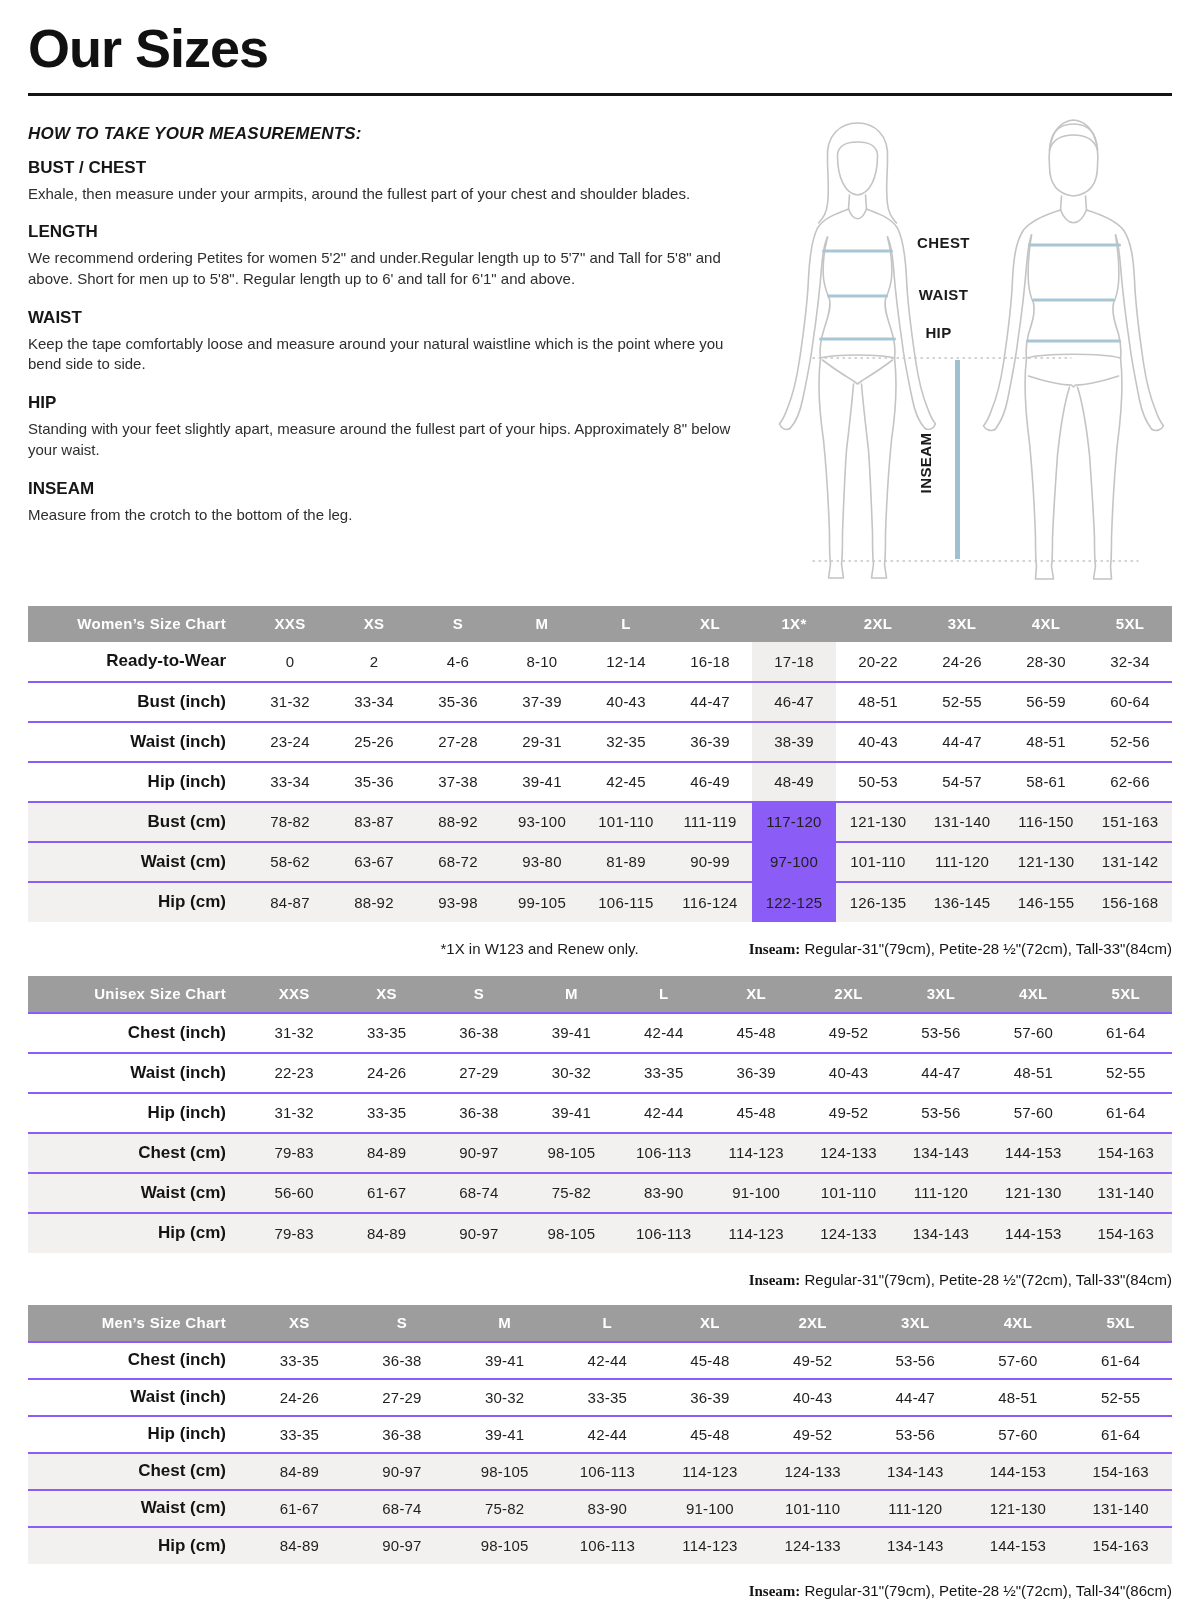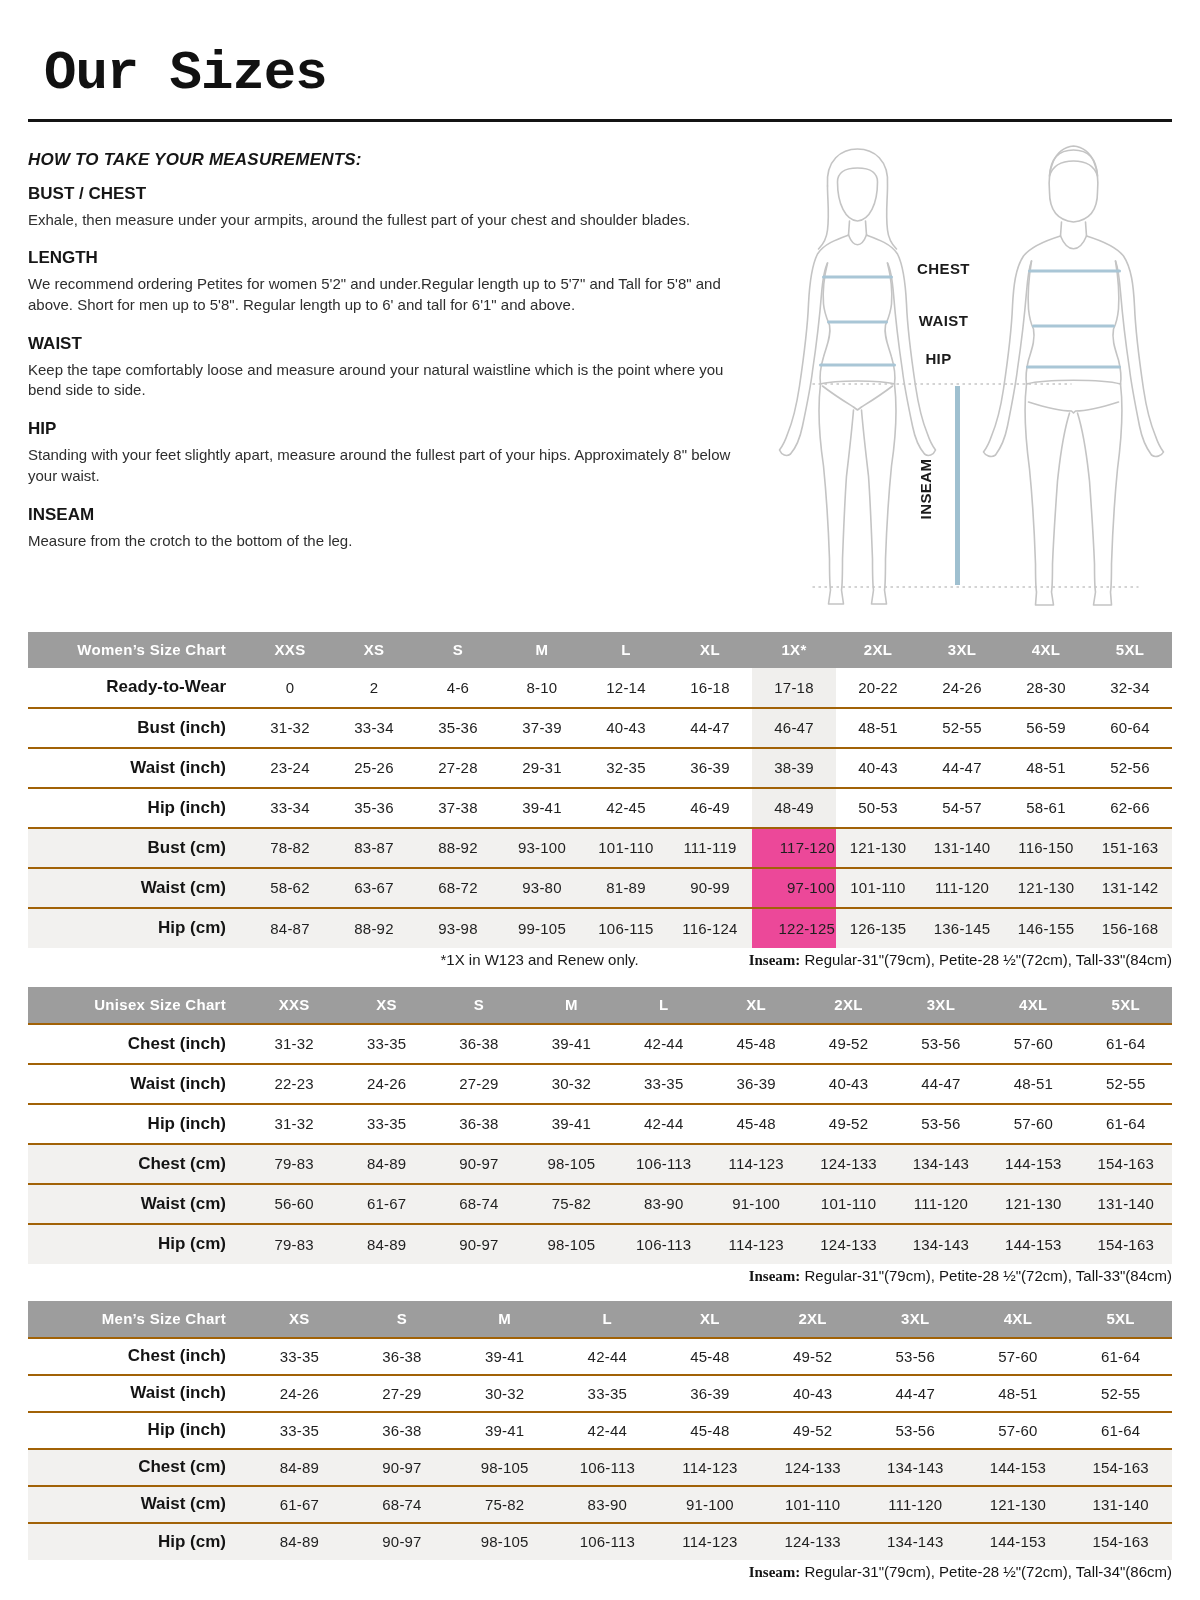--- a/index.html
+++ b/index.html
@@ -3,55 +3,55 @@
 <meta charset="utf-8">
 <style>
   html,body{margin:0;padding:0;background:#ffffff;}
   body{
     width:1200px;min-height:1600px;
     font-family:"Liberation Sans","DejaVu Sans",sans-serif;
     color:#1d1d1d;
   }
   .content{padding:0 28px;}
   h1.page-title{
-    margin:16px;padding-top:30px;
+    margin:0;padding-top:20px;
     font-size:54px;line-height:1.05;font-weight:800;
-    letter-spacing:-1px;color:#111;font-family:Liberation Mono, monospace;
+    letter-spacing:-1px;color:#111;
   }
   .title-rule{border:none;border-top:3px solid #141414;margin:16px 0 0 0;}
   .main-row{display:flex;margin-top:24px;height:472px;}
   .instructions{flex:1;max-width:735px;}
   .instr-heading{font-size:17px;font-weight:800;letter-spacing:.2px;margin:4px 0 14px 0;color:#161616;font-style:italic;}
   .section{margin-bottom:18px;}
   .section-title{font-size:17px;font-weight:800;margin:0 0 6px 0;color:#161616;}
   .section-body{font-size:15px;line-height:1.38;margin:0;color:#2e2e2e;max-width:715px;}
   .diagram-wrap{width:405px;flex:0 0 405px;margin-top:-12px;}
 
   
   .table-section{margin-top:14px;}
   .size-table{width:100%;border-collapse:collapse;table-layout:fixed;}
   .size-table thead th{
     background:#9d9d9d;color:#ffffff;font-size:15px;font-weight:700;
     height:34px;text-align:center;letter-spacing:.3px;
   }
   .size-table th.label-col{width:197px;text-align:right;padding-right:22px;}
   .size-table tbody th.label-col{font-size:17px;font-weight:800;color:#141414;}
   .size-table td{text-align:center;font-size:15px;color:#1f1f1f;letter-spacing:.2px;}
-  .size-table tbody tr{border-top:2px solid #a16207;}
+  .size-table tbody tr{border-top:2px solid #8b5cf6;}
   .size-table.women tbody tr{height:40px;}
   .size-table.women tbody tr:first-child{border-top:none;}
   .size-table.unisex tbody tr{height:40px;}
   .size-table.mens tbody tr{height:37px;}
   tr.shaded{background:#f2f1ef;}
   .size-table td.hl{background:#f0efed;}
-  .size-table tr.shaded td.hl{background:#ec4899;text-align:right;}
+  .size-table tr.shaded td.hl{background:#8b5cf6;}
 
   .footnote-row{
     display:flex;justify-content:flex-end;gap:110px;
-    padding-top:3px;font-size:15px;color:#141414;
+    padding-top:18px;font-size:15px;color:#141414;
   }
   .fn-b{font-weight:700;font-family:Liberation Serif, serif;}
   .fn-left{color:#1a1a1a;}
 
   
   .fig-line{fill:none;stroke:#c4c4c4;stroke-width:1.6;stroke-linecap:round;stroke-linejoin:round;}
   .measure{stroke:#a9c6d6;stroke-width:3;}
   .inseam-bar{stroke:#9fc0d0;stroke-width:5;}
   .dotted{stroke:#a9a9a9;stroke-width:1.2;stroke-dasharray:2.5,3.5;}
   .diag-label{font-family:"Liberation Sans",sans-serif;font-size:15px;font-weight:800;fill:#1b1b1b;letter-spacing:.4px;}

